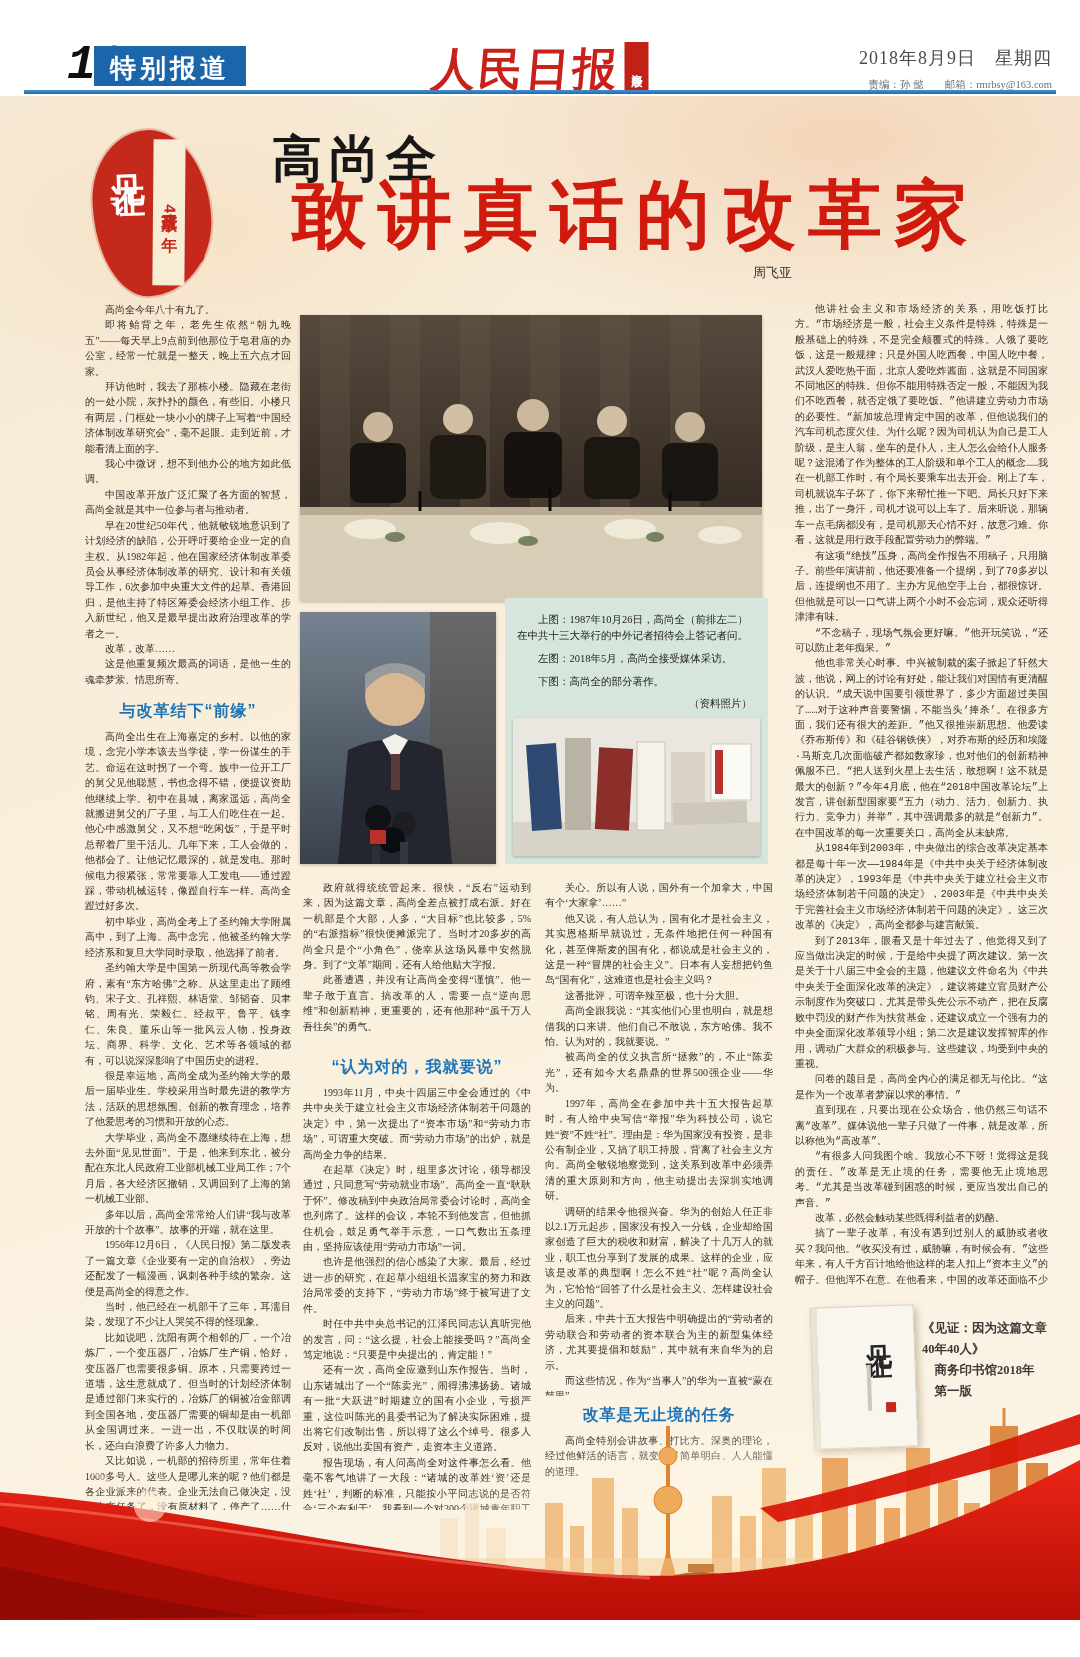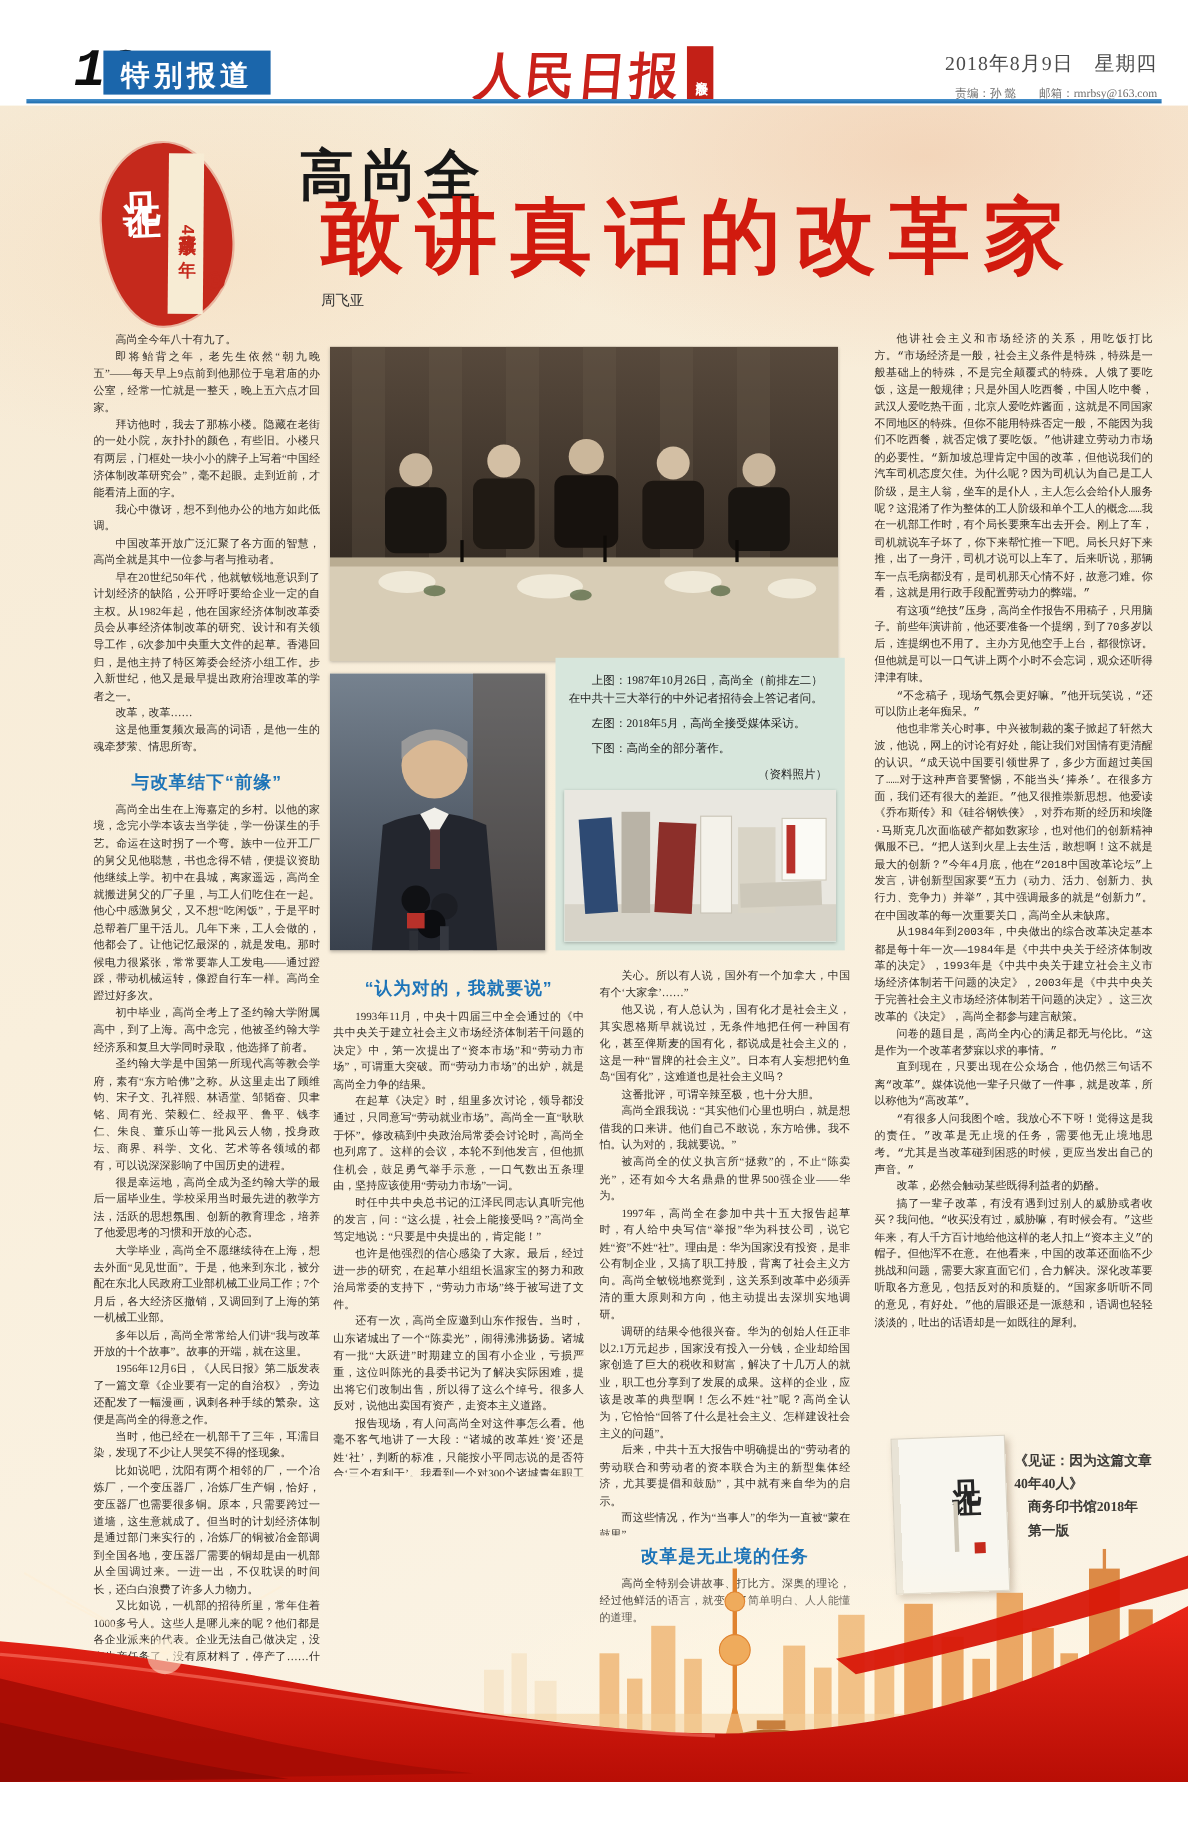--- a/index.html
+++ b/index.html
@@ -38,21 +38,21 @@
     font-size:34px;font-weight:bold;letter-spacing:10px;font-family:"Liberation Serif",serif;}
   #seal .seal-banner{position:absolute;left:60px;top:10px;width:32px;height:146px;background:#f7ecd4;
     transform:rotate(2.5deg);display:flex;align-items:center;justify-content:center;}
   #seal .seal-banner span{writing-mode:vertical-rl;color:#c5291c;font-size:16px;font-weight:bold;
     letter-spacing:1px;font-family:"Liberation Sans",sans-serif;}
   #seal-number{position:absolute;left:186px;top:244px;font-size:22px;color:#c5291c;font-weight:bold;}
   #kicker{position:absolute;left:272px;top:126px;font-size:50px;font-weight:bold;color:#171717;
     letter-spacing:7px;font-family:"Liberation Sans",sans-serif;}
   #headline{position:absolute;left:292px;top:166px;font-size:74px;font-weight:900;color:#d11a0e;
     letter-spacing:12px;font-family:"Liberation Sans",sans-serif;white-space:nowrap;}
-  #byline{position:absolute;left:292px;top:264px;width:500px;text-align:left;font-size:13px;color:#333;}
+  #byline{position:absolute;left:292px;top:264px;width:500px;text-align:right;font-size:13px;color:#333;}
   
   .para{margin:0;text-indent:2em;text-align:justify;font-size:10px;line-height:15.4px;color:#332f2a;}
   .flow{overflow:hidden;}
   .subhead{font-family:"Liberation Sans",sans-serif;font-weight:bold;color:#1d74b8;font-size:16px;
     text-align:center;margin:9px 0 7px;letter-spacing:1px;}
   #col1{position:absolute;left:85px;top:302px;width:206px;}
   #col1-pre{height:390px;} #col1-post{height:781px;}
   #col2{position:absolute;left:303px;top:880px;width:228px;}
   #col2-pre{height:168px;} #col2-post{height:425px;}
   #col3{position:absolute;left:545px;top:880px;width:228px;}
@@ -237,26 +237,30 @@
         <p class="para">大学毕业，高尚全不愿继续待在上海，想去外面“见见世面”。于是，他来到东北，被分配在东北人民政府工业部机械工业局工作；7个月后，各大经济区撤销，又调回到了上海的第一机械工业部。</p>
         <p class="para">多年以后，高尚全常常给人们讲“我与改革开放的十个故事”。故事的开端，就在这里。</p>
         <p class="para">1956年12月6日，《人民日报》第二版发表了一篇文章《企业要有一定的自治权》，旁边还配发了一幅漫画，讽刺各种手续的繁杂。这便是高尚全的得意之作。</p>
         <p class="para">当时，他已经在一机部干了三年，耳濡目染，发现了不少让人哭笑不得的怪现象。</p>
         <p class="para">比如说吧，沈阳有两个相邻的厂，一个冶炼厂，一个变压器厂，冶炼厂生产铜，恰好，变压器厂也需要很多铜。原本，只需要跨过一道墙，这生意就成了。但当时的计划经济体制是通过部门来实行的，冶炼厂的铜被冶金部调到全国各地，变压器厂需要的铜却是由一机部从全国调过来。一进一出，不仅耽误的时间长，还白白浪费了许多人力物力。</p>
         <p class="para">又比如说，一机部的招待所里，常年住着1000多号人。这些人是哪儿来的呢？他们都是各企业派来的代表。企业无法自己做决定，没有生产任务了，没有原材料了，停产了……什么都得找部里，可谓那个年代的“跑部钱进”。部里头没几个人，却要管全国的事，根本管不过来，官僚主义也滋生起来。</p>
       </div>
   </div>
 
   <div id="col2">
+    <div class="flow" id="col2-pre">
+        <p class="para">政府就得统统管起来。很快，“反右”运动到来，因为这篇文章，高尚全差点被打成右派。好在一机部是个大部，人多，“大目标”也比较多，5%的“右派指标”很快便摊派完了。当时才20多岁的高尚全只是个“小角色”，侥幸从这场风暴中安然脱身。到了“文革”期间，还有人给他贴大字报。</p>
+        <p class="para">此番遭遇，并没有让高尚全变得“谨慎”。他一辈子敢于直言。搞改革的人，需要一点“逆向思维”和创新精神，更重要的，还有他那种“虽千万人吾往矣”的勇气。</p>
+      </div>
     <h3 class="subhead">“认为对的，我就要说”</h3>
     <div class="flow" id="col2-post">
         <p class="para">1993年11月，中央十四届三中全会通过的《中共中央关于建立社会主义市场经济体制若干问题的决定》中，第一次提出了“资本市场”和“劳动力市场”，可谓重大突破。而“劳动力市场”的出炉，就是高尚全力争的结果。</p>
         <p class="para">在起草《决定》时，组里多次讨论，领导都没通过，只同意写“劳动就业市场”。高尚全一直“耿耿于怀”。修改稿到中央政治局常委会讨论时，高尚全也列席了。这样的会议，本轮不到他发言，但他抓住机会，鼓足勇气举手示意，一口气数出五条理由，坚持应该使用“劳动力市场”一词。</p>
+        <p class="para">也许是他强烈的信心感染了大家。最后，经过进一步的研究，在起草小组组长温家宝的努力和政治局常委的支持下，“劳动力市场”终于被写进了文件。</p>
         <p class="para">时任中共中央总书记的江泽民同志认真听完他的发言，问：“这么提，社会上能接受吗？”高尚全笃定地说：“只要是中央提出的，肯定能！”</p>
-        <p class="para">也许是他强烈的信心感染了大家。最后，经过进一步的研究，在起草小组组长温家宝的努力和政治局常委的支持下，“劳动力市场”终于被写进了文件。</p>
         <p class="para">还有一次，高尚全应邀到山东作报告。当时，山东诸城出了一个“陈卖光”，闹得沸沸扬扬。诸城有一批“大跃进”时期建立的国有小企业，亏损严重，这位叫陈光的县委书记为了解决实际困难，提出将它们改制出售，所以得了这么个绰号。很多人反对，说他出卖国有资产，走资本主义道路。</p>
         <p class="para">报告现场，有人问高尚全对这件事怎么看。他毫不客气地讲了一大段：“诸城的改革姓‘资’还是姓‘社’，判断的标准，只能按小平同志说的是否符合‘三个有利于’。我看到一个对300个诸城青年职工的问卷调查，问卷的题目是‘假如有人偷国家工厂的东西，你怎么办？’答案有三个选项，一是与小偷做斗争；二是装作看不见；三是你偷我也偷。问卷回收的结果，选择与小偷做斗争的只有14人；选择装作看不见的220人；选择你偷我也偷的66人。这说明，这种企业财产的组织形式，职工并不</p>
       </div>
   </div>
 
   <div id="col3">
     <div class="flow" id="col3-pre">
         <p class="para">关心。所以有人说，国外有一个加拿大，中国有个‘大家拿’……”</p>
         <p class="para">他又说，有人总认为，国有化才是社会主义，其实恩格斯早就说过，无条件地把任何一种国有化，甚至俾斯麦的国有化，都说成是社会主义的，这是一种“冒牌的社会主义”。日本有人妄想把钓鱼岛“国有化”，这难道也是社会主义吗？</p>
         <p class="para">这番批评，可谓辛辣至极，也十分大胆。</p>
@@ -273,20 +277,21 @@
       </div>
   </div>
 
   <div id="col4">
     <div class="flow" id="col4-flow">
         <p class="para">他讲社会主义和市场经济的关系，用吃饭打比方。“市场经济是一般，社会主义条件是特殊，特殊是一般基础上的特殊，不是完全颠覆式的特殊。人饿了要吃饭，这是一般规律；只是外国人吃西餐，中国人吃中餐，武汉人爱吃热干面，北京人爱吃炸酱面，这就是不同国家不同地区的特殊。但你不能用特殊否定一般，不能因为我们不吃西餐，就否定饿了要吃饭。”他讲建立劳动力市场的必要性。“新加坡总理肯定中国的改革，但他说我们的汽车司机态度欠佳。为什么呢？因为司机认为自己是工人阶级，是主人翁，坐车的是仆人，主人怎么会给仆人服务呢？这混淆了作为整体的工人阶级和单个工人的概念……我在一机部工作时，有个局长要乘车出去开会。刚上了车，司机就说车子坏了，你下来帮忙推一下吧。局长只好下来推，出了一身汗，司机才说可以上车了。后来听说，那辆车一点毛病都没有，是司机那天心情不好，故意刁难。你看，这就是用行政手段配置劳动力的弊端。”</p>
         <p class="para">有这项“绝技”压身，高尚全作报告不用稿子，只用脑子。前些年演讲前，他还要准备一个提纲，到了70多岁以后，连提纲也不用了。主办方见他空手上台，都很惊讶。但他就是可以一口气讲上两个小时不会忘词，观众还听得津津有味。</p>
         <p class="para">“不念稿子，现场气氛会更好嘛。”他开玩笑说，“还可以防止老年痴呆。”</p>
         <p class="para">他也非常关心时事。中兴被制裁的案子掀起了轩然大波，他说，网上的讨论有好处，能让我们对国情有更清醒的认识。“成天说中国要引领世界了，多少方面超过美国了……对于这种声音要警惕，不能当头‘捧杀’。在很多方面，我们还有很大的差距。”他又很推崇新思想。他爱读《乔布斯传》和《硅谷钢铁侠》，对乔布斯的经历和埃隆·马斯克几次面临破产都如数家珍，也对他们的创新精神佩服不已。“把人送到火星上去生活，敢想啊！这不就是最大的创新？”今年4月底，他在“2018中国改革论坛”上发言，讲创新型国家要“五力（动力、活力、创新力、执行力、竞争力）并举”，其中强调最多的就是“创新力”。在中国改革的每一次重要关口，高尚全从未缺席。</p>
         <p class="para">从1984年到2003年，中央做出的综合改革决定基本都是每十年一次——1984年是《中共中央关于经济体制改革的决定》，1993年是《中共中央关于建立社会主义市场经济体制若干问题的决定》，2003年是《中共中央关于完善社会主义市场经济体制若干问题的决定》。这三次改革的《决定》，高尚全都参与建言献策。</p>
+        <p class="para">到了2013年，眼看又是十年过去了，他觉得又到了应当做出决定的时候，于是给中央提了两次建议。第一次是关于十八届三中全会的主题，他建议文件命名为《中共中央关于全面深化改革的决定》，建议将建立官员财产公示制度作为突破口，尤其是带头先公示不动产，把在反腐败中罚没的财产作为扶贫基金，还建议成立一个强有力的中央全面深化改革领导小组；第二次是建议发挥智库的作用，调动广大群众的积极参与。这些建议，均受到中央的重视。</p>
         <p class="para">问卷的题目是，高尚全内心的满足都无与伦比。“这是作为一个改革者梦寐以求的事情。”</p>
         <p class="para">直到现在，只要出现在公众场合，他仍然三句话不离“改革”。媒体说他一辈子只做了一件事，就是改革，所以称他为“高改革”。</p>
         <p class="para">“有很多人问我图个啥。我放心不下呀！觉得这是我的责任。”改革是无止境的任务，需要他无止境地思考。“尤其是当改革碰到困惑的时候，更应当发出自己的声音。”</p>
         <p class="para">改革，必然会触动某些既得利益者的奶酪。</p>
         <p class="para">搞了一辈子改革，有没有遇到过别人的威胁或者收买？我问他。“收买没有过，威胁嘛，有时候会有。”这些年来，有人千方百计地给他这样的老人扣上“资本主义”的帽子。但他浑不在意。在他看来，中国的改革还面临不少挑战和问题，需要大家直面它们，合力解决。深化改革要听取各方意见，包括反对的和质疑的。“国家多听听不同的意见，有好处。”他的眉眼还是一派慈和，语调也轻轻淡淡的，吐出的话语却是一如既往的犀利。</p>
       </div>
   </div>
 
   <div id="book-cover">
     <span class="cover-title">见证</span>

